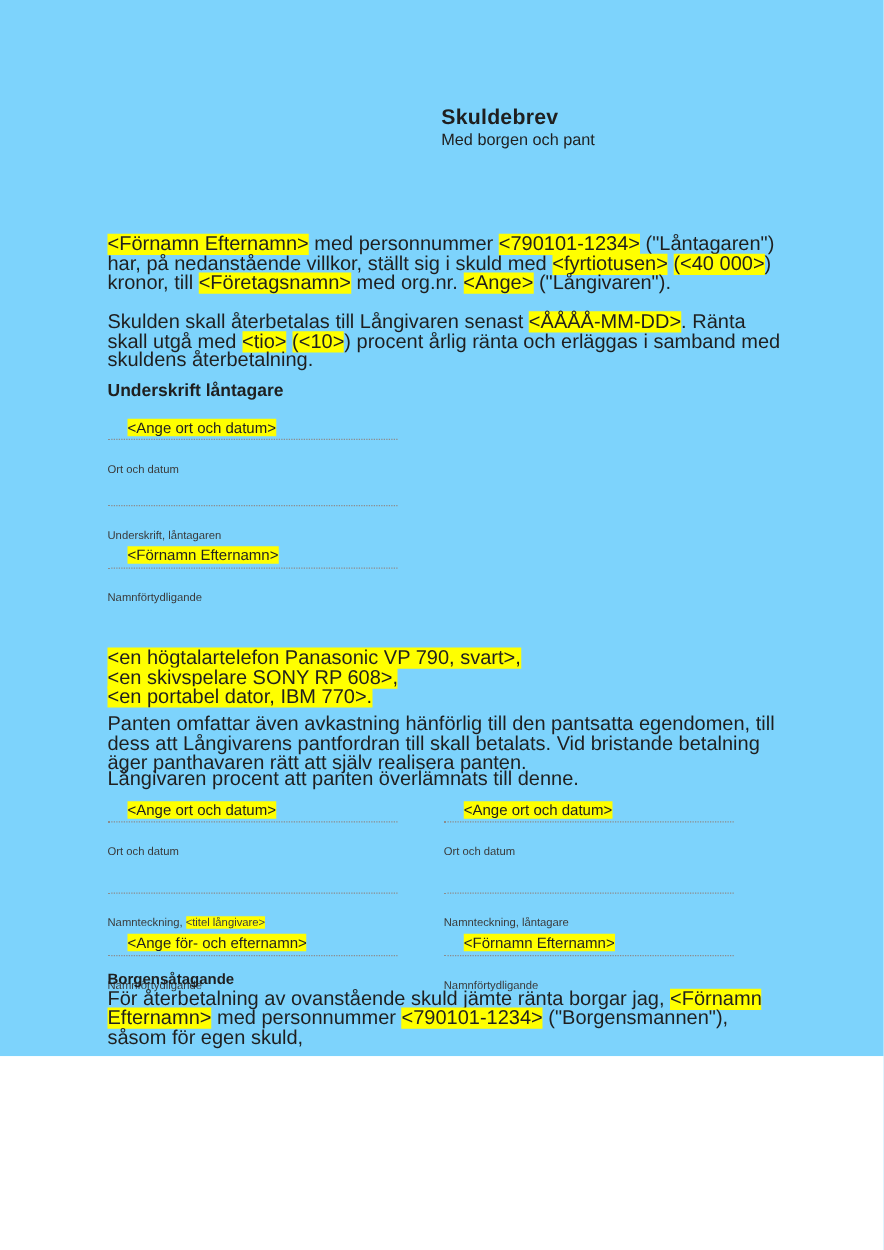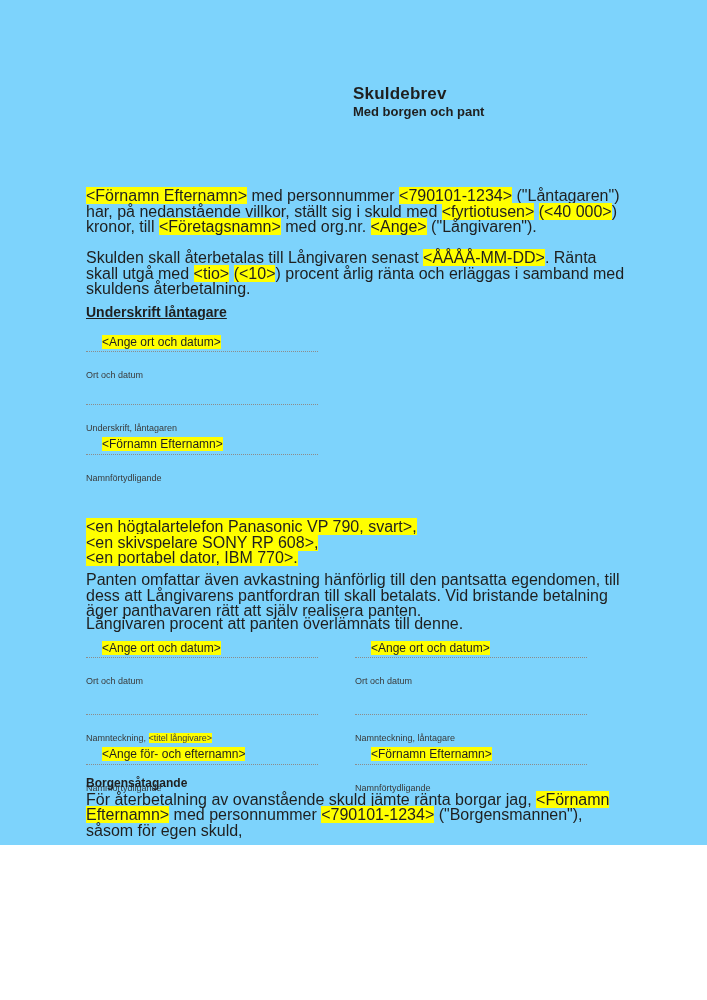--- a/index.html
+++ b/index.html
@@ -20,21 +20,20 @@
 
   .doc-title {
     font-size: 17px;
     font-weight: bold;
     line-height: 20px;
     letter-spacing: 0.2px;
   }
   .doc-subtitle {
     font-size: 13px;
     line-height: 16px;
-    font-weight: bold;
   }
   .body-text {
     font-size: 16px;
     line-height: 15.5px;
   }
   .h2 {
     font-size: 14px;
     font-weight: bold;
     line-height: 17px;
   }
@@ -80,21 +79,21 @@
 
   <div class="abs" style="left:353px; top:84px;">
     <div class="doc-title">Skuldebrev</div>
     <div class="doc-subtitle">Med borgen och pant</div>
   </div>
 
   <div class="abs body-text" style="left:86px; top:188px; width:540px;"><span class="hl">&lt;Förnamn Efternamn&gt;</span><span> med personnummer </span><span class="hl">&lt;790101-1234&gt;</span><span> ("Låntagaren") har, på nedanstående villkor, ställt sig i skuld med </span><span class="hl">&lt;fyrtiotusen&gt;</span><span> </span><span class="hl">(&lt;40 000&gt;</span><span>) kronor, till </span><span class="hl">&lt;Företagsnamn&gt;</span><span> med org.nr. </span><span class="hl">&lt;Ange&gt;</span><span> ("Långivaren").</span></div>
 
   <div class="abs body-text" style="left:86px; top:250px; width:540px;"><span>Skulden skall återbetalas till Långivaren senast </span><span class="hl">&lt;ÅÅÅÅ-MM-DD&gt;</span><span>. Ränta skall utgå med </span><span class="hl">&lt;tio&gt;</span><span> </span><span class="hl">(&lt;10&gt;</span><span>) procent årlig ränta och erläggas i samband med skuldens återbetalning.</span></div>
 
-  <div class="abs h2" style="left:86px; top:304px;text-decoration:underline;">Underskrift låntagare</div>
+  <div class="abs h2" style="left:86px; top:304px;">Underskrift låntagare</div>
 
   <div class="abs field" style="left:86px; top:335px;">
     <div class="field-value"><span class="hl">&lt;Ange ort och datum&gt;</span></div>
     <div class="rule"></div>
     <div class="small-label">Ort och datum</div>
   </div>
 
   <div class="abs field" style="left:86px; top:403px;">
     <div class="rule"></div>
     <div class="small-label">Underskrift, låntagaren</div>

